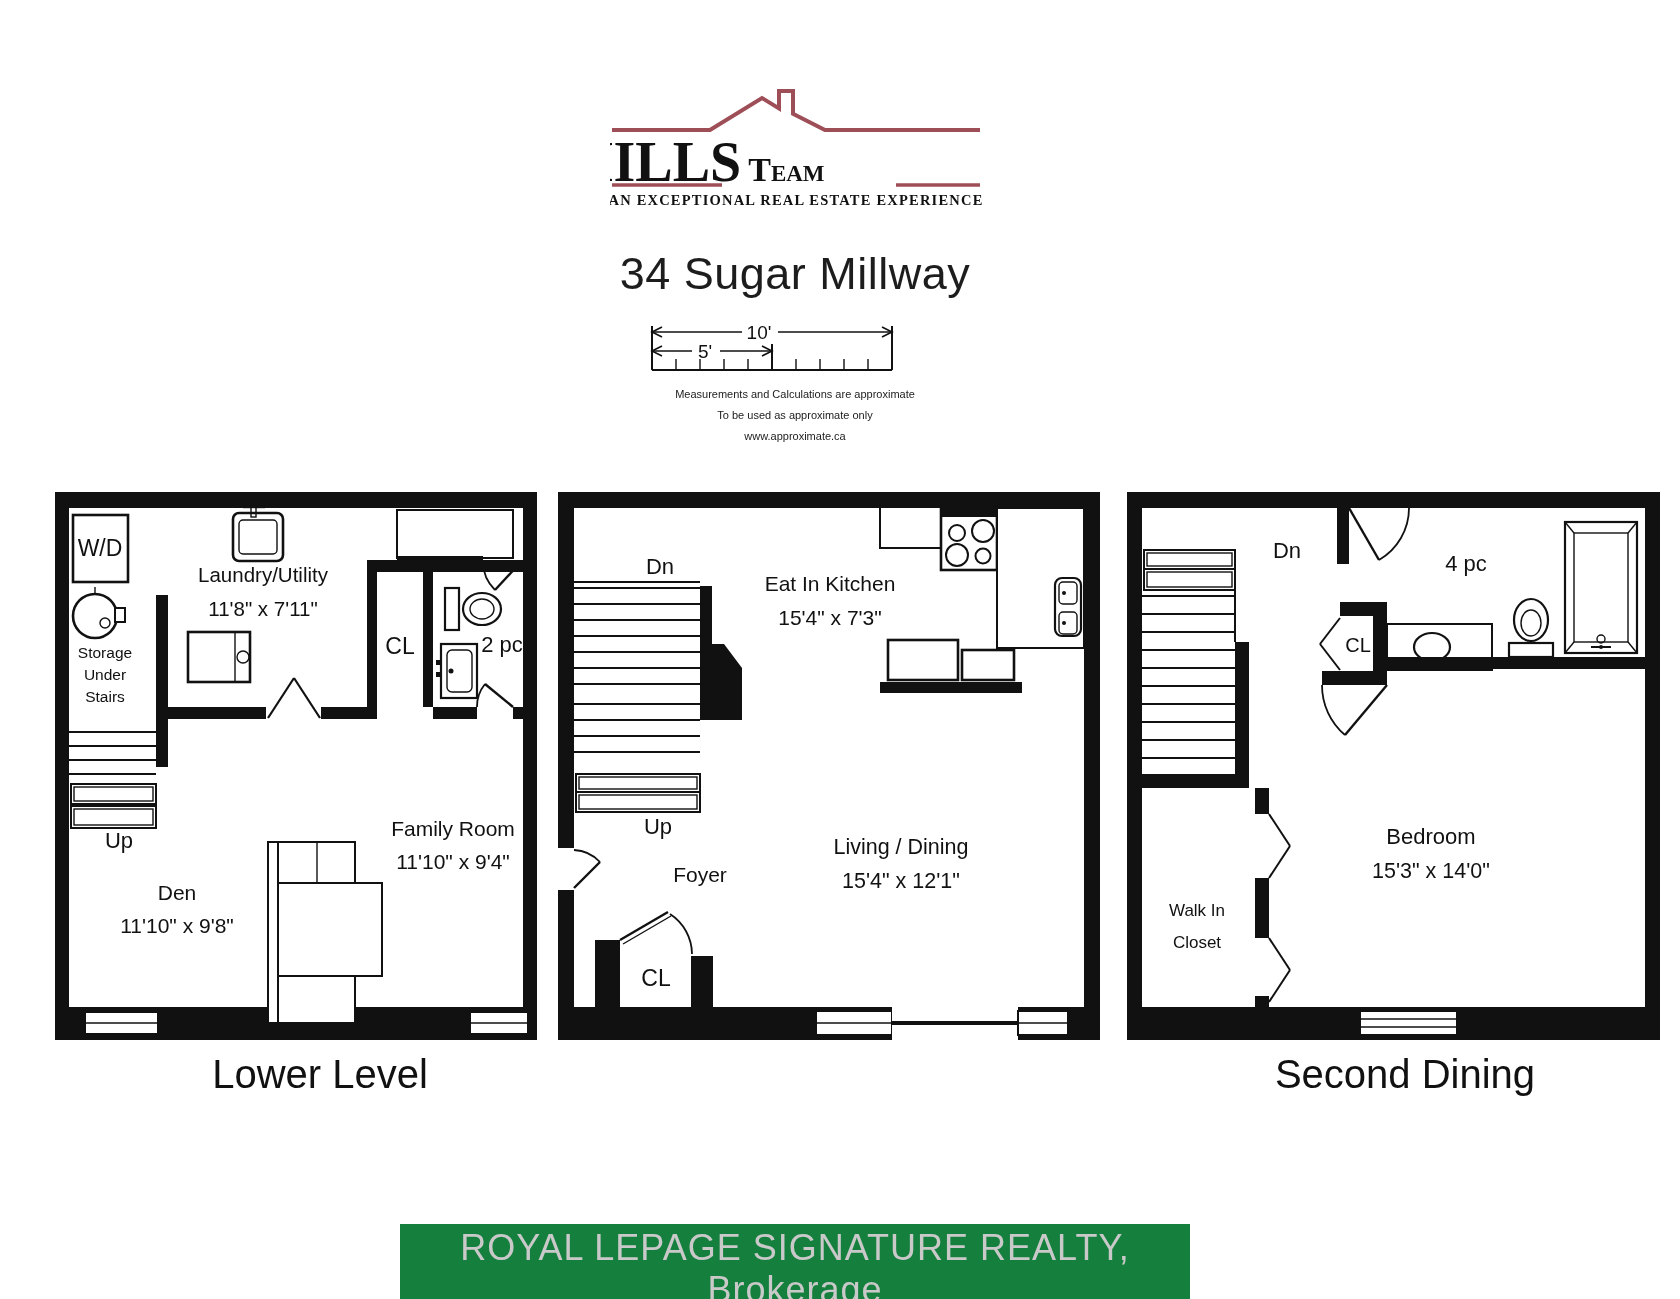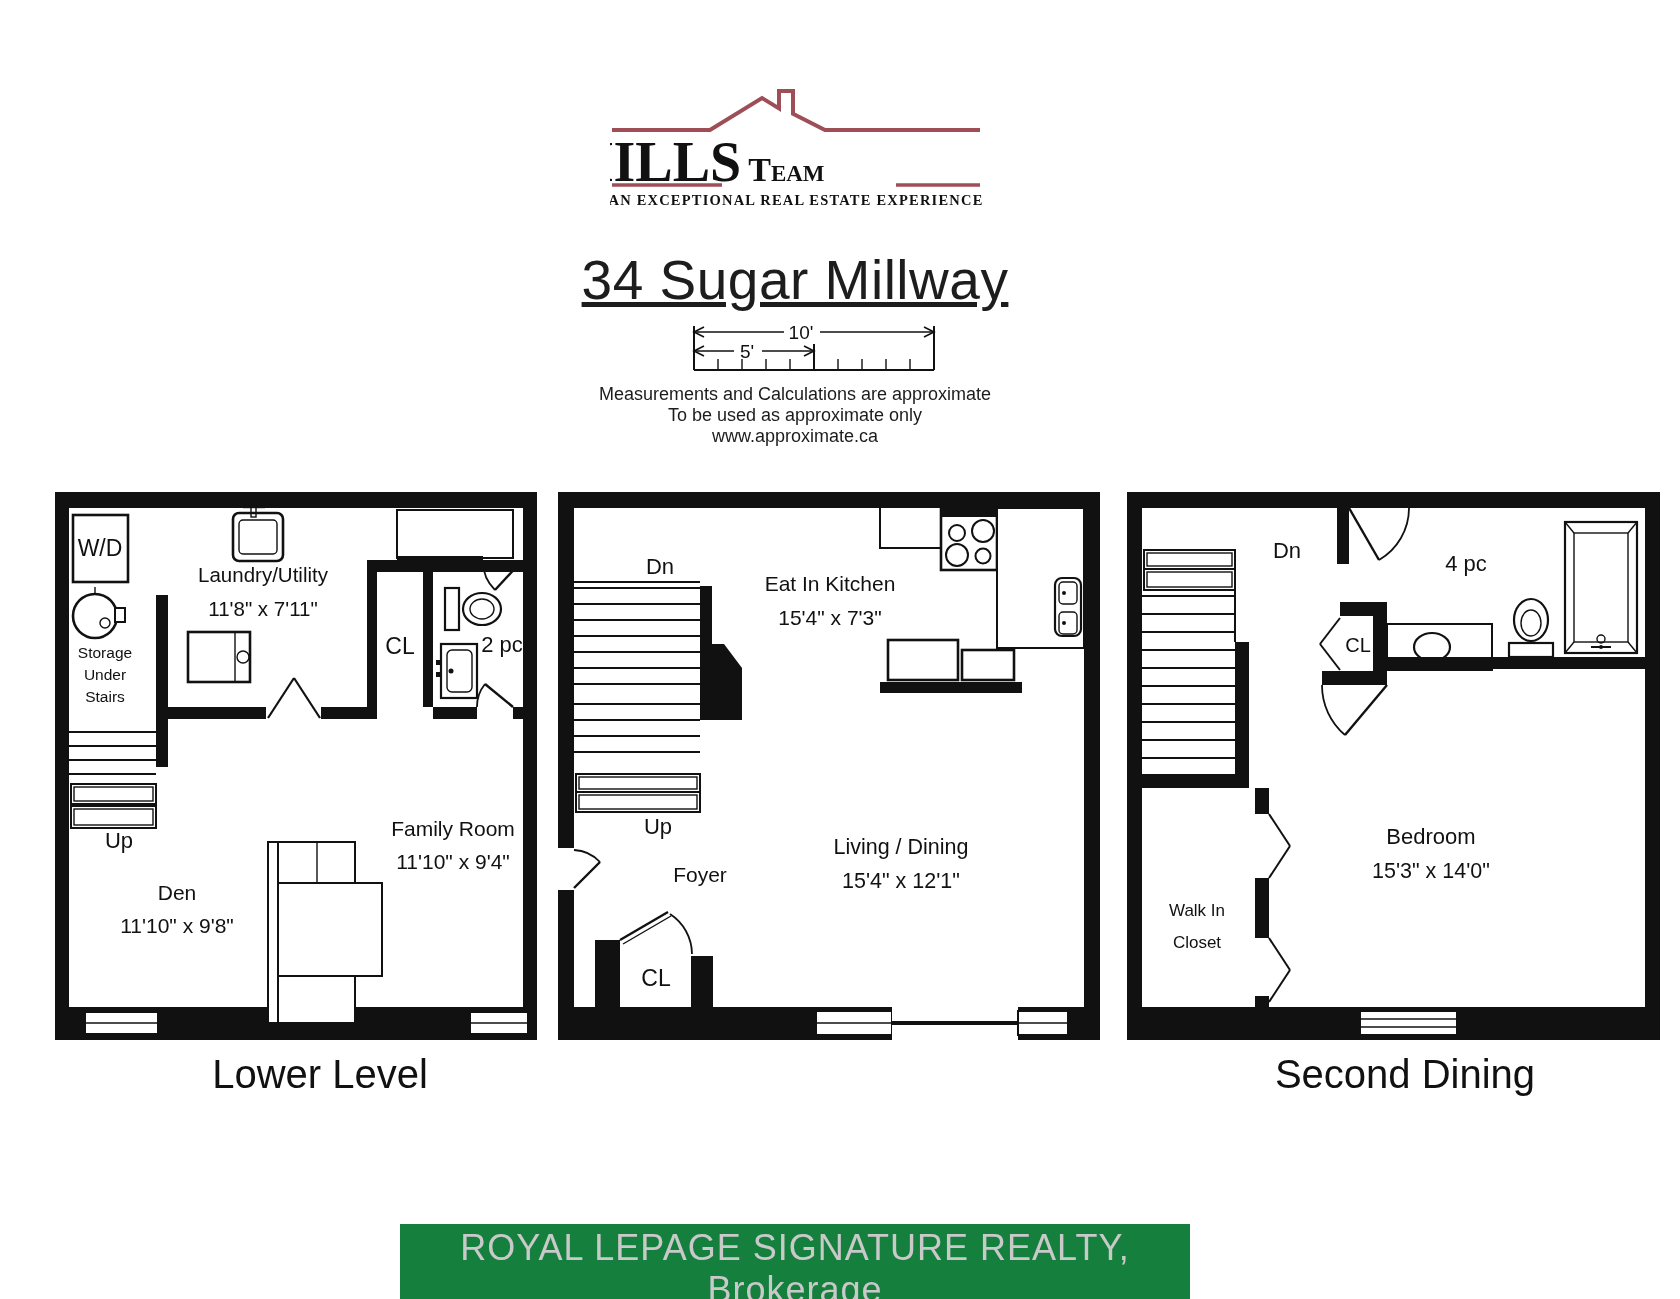--- a/index.html
+++ b/index.html
@@ -1,20 +1,20 @@
 <!DOCTYPE html>
 <html><head>
 <meta charset="utf-8">
 <style>
   html,body{margin:0;padding:0;background:#fff;}
   .canvas{position:relative;width:1680px;height:1299px;background:#ffffff;overflow:hidden;
           font-family:"Liberation Sans",sans-serif;}
   .abs{position:absolute;}
-  .title{left:455px;top:248px;width:680px;text-align:center;font-size:55px;color:#1d1d1d;letter-spacing:0.5px;text-decoration:underline;}
-  .disclaimer{left:455px;top:384px;width:680px;text-align:center;font-size:18px;line-height:21px;color:#1c1c1c;}
+  .title{left:455px;top:248px;width:680px;text-align:center;font-size:45px;color:#1d1d1d;letter-spacing:0.5px;}
+  .disclaimer{left:455px;top:384px;width:680px;text-align:center;font-size:11px;line-height:21px;color:#1c1c1c;}
   .floor-label{top:1052px;width:320px;text-align:center;font-size:40px;color:#111;}
   .watermark{left:400px;top:1224px;width:790px;text-align:center;}
   .watermark span{display:inline-block;background:#15803d;color:#c9c9c9;font-size:36px;
                   letter-spacing:1px;padding:3px 16px;}
   svg text{font-family:"Liberation Sans",sans-serif;fill:#111;text-anchor:middle;}
   .serif{font-family:"Liberation Serif",serif;}
   .w{fill:#111;stroke:none;}
   .t{fill:#fff;stroke:#111;stroke-width:2.6;}
   .t2{fill:#fff;stroke:#111;stroke-width:2.2;}
   .n{fill:none;stroke:#111;stroke-width:1.4;}
@@ -34,21 +34,21 @@
       <path d="M 2 44 H 100 L 152 12 L 169 22.5 L 169 5 L 183 5 L 183 27.8 L 215 44 H 370" fill="none" stroke="#9e4e56" stroke-width="4"></path>
       <line x1="2" y1="99" x2="112" y2="99" stroke="#9e4e56" stroke-width="3.5"></line>
       <line x1="286" y1="99" x2="370" y2="99" stroke="#9e4e56" stroke-width="3.5"></line>
       <text class="serif" x="52" y="95" text-anchor="start" font-weight="bold" fill="#111"><tspan font-size="33">T</tspan><tspan font-size="23">HE</tspan><tspan font-size="56" dx="6">MILLS</tspan><tspan font-size="34" dx="7">T</tspan><tspan font-size="23">EAM</tspan></text>
       <text class="serif" x="186" y="119" font-size="14.5" font-weight="bold" letter-spacing="1.2">AN EXCEPTIONAL REAL ESTATE EXPERIENCE</text>
     </svg>
   </div>
 
   <div class="abs title">34 Sugar Millway</div>
 
-  <div class="abs" style="left:690px;top:318px;width:248px;height:62px;">
+  <div class="abs" style="left:648px;top:318px;width:248px;height:62px;">
     <svg width="248" height="62" viewBox="0 0 248 62">
 
       <line x1="4" y1="52" x2="244" y2="52" class="n2"></line>
       <g stroke="#111" stroke-width="1.4">
         <line x1="28" y1="41" x2="28" y2="52"></line>
           <line x1="52" y1="41" x2="52" y2="52"></line>
         <line x1="76" y1="41" x2="76" y2="52"></line>
           <line x1="100" y1="41" x2="100" y2="52"></line>
         <line x1="148" y1="41" x2="148" y2="52"></line>
           <line x1="172" y1="41" x2="172" y2="52"></line>

